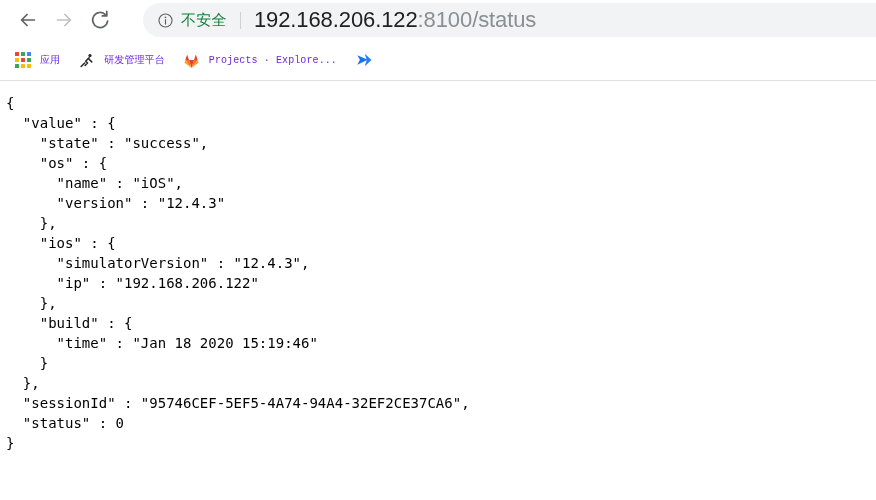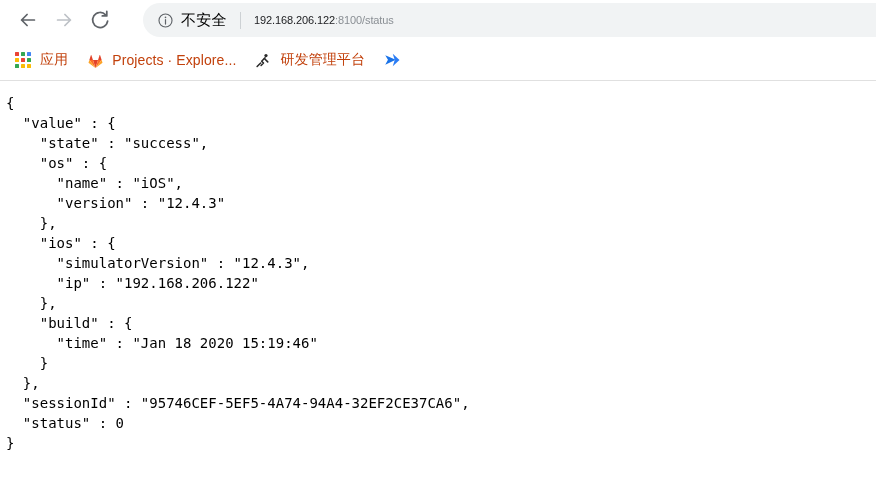--- a/index.html
+++ b/index.html
@@ -54,33 +54,33 @@
     padding-left: 14px;
     overflow: hidden;
   }
   #security-chip {
     display: flex;
     align-items: center;
     flex: 0 0 auto;
   }
   #security-chip .chip-label {
     font-size: 15px;
-    color: #000000;
+    color: #15803d;
     margin-left: 7px;
     letter-spacing: 0.3px;
   }
   #omnibox-separator {
     width: 1px;
     height: 17px;
     background: #cdd1d4;
     margin: 0 13px 0 13px;
     flex: 0 0 auto;
   }
   #url-text {
-    font-size: 11px;
+    font-size: 22px;
     color: #202124;
     white-space: nowrap;
     letter-spacing: -0.1px;
   }
   #url-text .url-rest { color: #8a8f94; }
 
   
   #bookmarks-bar {
     height: 40px;
     display: flex;
@@ -102,23 +102,24 @@
   .bookmark .bm-icon {
     width: 18px;
     height: 18px;
     flex: 0 0 auto;
     display: flex;
     align-items: center;
     justify-content: center;
     margin-right: 8px;
   }
   .bookmark .bm-label {
-    font-size: 14px;
-    color: #c2410c;
+    font-size: 10px;
+    color: #6d28d9;
     letter-spacing: 0.1px;
+    font-family: Liberation Mono, monospace;
   }
   .bookmark.no-label .bm-icon { margin-right: 0; }
 
   
   .apps-grid {
     width: 16px; height: 16px;
     display: grid;
     grid-template-columns: repeat(3, 4px);
     grid-template-rows: repeat(3, 4px);
     gap: 2px;
@@ -205,42 +206,42 @@
             <i style="background:#fbbc05"></i>
         </span>
       </span>
       <span class="bm-label">应用</span>
     </div>
 
 
     <div class="bookmark">
       <span class="bm-icon">
         <svg width="17" height="17" viewBox="0 0 24 24">
+          <circle cx="15.5" cy="5" r="2.3" fill="#2b2b2b"></circle>
+          <path d="M14.2 8.2 9.4 13l2.6 2.6-3.4 3.4" stroke="#2b2b2b" stroke-width="2.2" fill="none" stroke-linecap="round" stroke-linejoin="round"></path>
+          <path d="M13.2 9.2 18 14" stroke="#2b2b2b" stroke-width="2.2" fill="none" stroke-linecap="round"></path>
+          <path d="M3 20.5 8 15.5" stroke="#2b2b2b" stroke-width="2.2" fill="none" stroke-linecap="round"></path>
+        </svg>
+      </span>
+      <span class="bm-label">研发管理平台</span>
+    </div>
+
+    <div class="bookmark">
+      <span class="bm-icon">
+        <svg width="17" height="17" viewBox="0 0 24 24">
           <path d="M12 22.5 15.6 11.4H8.4L12 22.5z" fill="#e24329"></path>
           <path d="M12 22.5 8.4 11.4H3.3L12 22.5z" fill="#fc6d26"></path>
           <path d="M3.3 11.4 2.2 14.8c-.1.3 0 .7.3.9l9.5 6.8-8.7-11.1z" fill="#fca326"></path>
           <path d="M3.3 11.4h5.1L6.2 4.6c-.1-.35-.6-.35-.72 0L3.3 11.4z" fill="#e24329"></path>
           <path d="M12 22.5 15.6 11.4h5.1L12 22.5z" fill="#fc6d26"></path>
           <path d="M20.7 11.4l1.1 3.4c.1.3 0 .7-.3.9L12 22.5l8.7-11.1z" fill="#fca326"></path>
           <path d="M20.7 11.4h-5.1l2.2-6.8c.12-.35.6-.35.72 0l2.18 6.8z" fill="#e24329"></path>
         </svg>
       </span>
       <span class="bm-label">Projects · Explore...</span>
-    </div>
-
-    <div class="bookmark">
-      <span class="bm-icon">
-        <svg width="17" height="17" viewBox="0 0 24 24">
-          <circle cx="15.5" cy="5" r="2.3" fill="#2b2b2b"></circle>
-          <path d="M14.2 8.2 9.4 13l2.6 2.6-3.4 3.4" stroke="#2b2b2b" stroke-width="2.2" fill="none" stroke-linecap="round" stroke-linejoin="round"></path>
-          <path d="M13.2 9.2 18 14" stroke="#2b2b2b" stroke-width="2.2" fill="none" stroke-linecap="round"></path>
-          <path d="M3 20.5 8 15.5" stroke="#2b2b2b" stroke-width="2.2" fill="none" stroke-linecap="round"></path>
-        </svg>
-      </span>
-      <span class="bm-label">研发管理平台</span>
     </div>
 
 
 
     <div class="bookmark no-label">
       <span class="bm-icon">
         <svg width="20" height="20" viewBox="0 0 24 24">
           <path d="M3 5.5 17 11.8 3 18.2l3.6-6.4L3 5.5z" fill="#1a73e8"></path>
           <path d="M13 3.6 22 11.9l-9 8.4 2.6-8.4L13 3.6z" fill="#2b7df5"></path>
         </svg>

